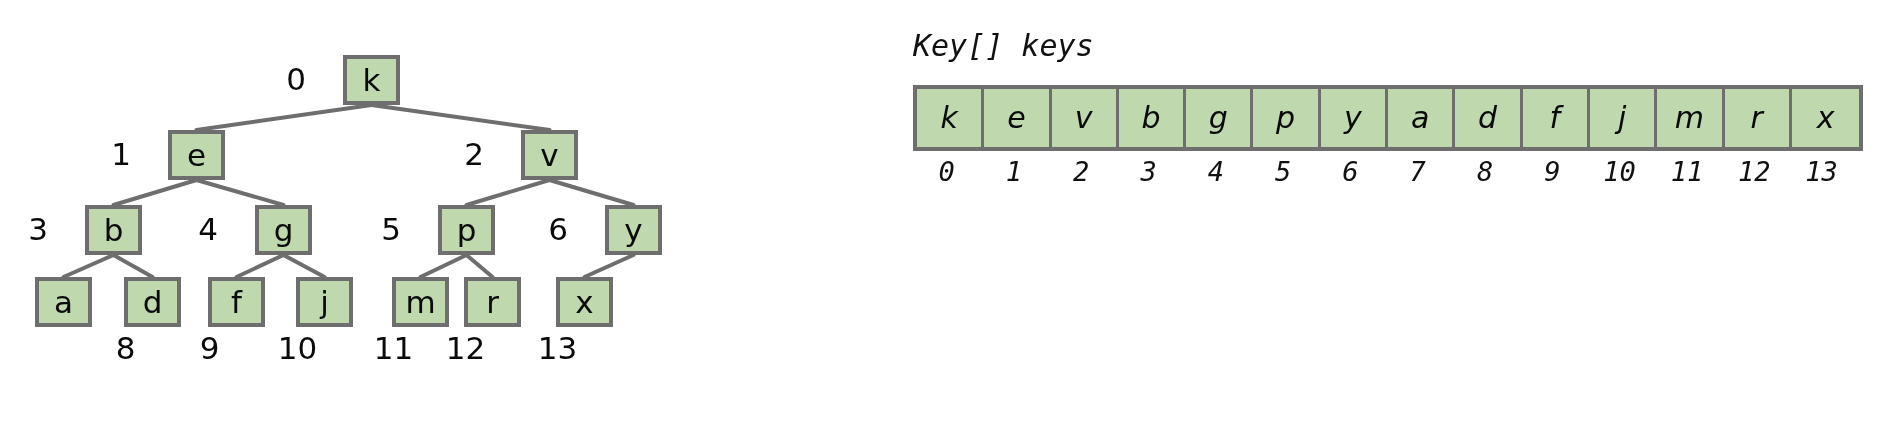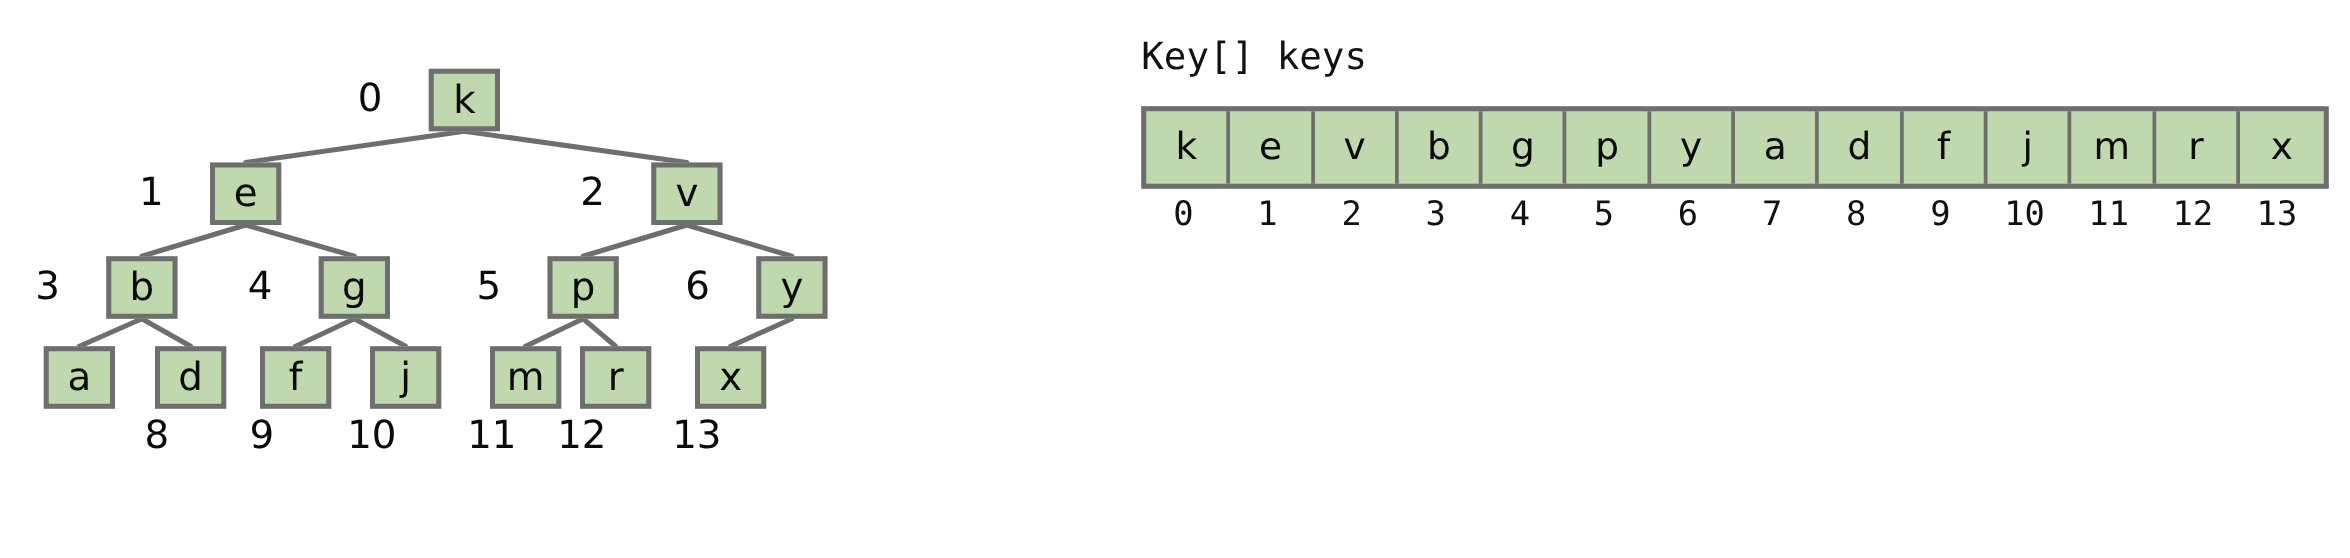--- a/index.html
+++ b/index.html
@@ -51,20 +51,21 @@
   .node-label.below {
     text-align: center;
   }
   
   #array-panel {
     position: absolute;
     left: 913px;
     top: 20px;
     width: 950px;
     height: 190px;
+    font-style: italic;
   }
   #array-title {
     position: absolute;
     left: 0px;
     top: 8px;
     font-family: "DejaVu Sans Mono", monospace;
     font-size: 30px;
     color: #111111;
     white-space: pre;
     letter-spacing: 0px;

